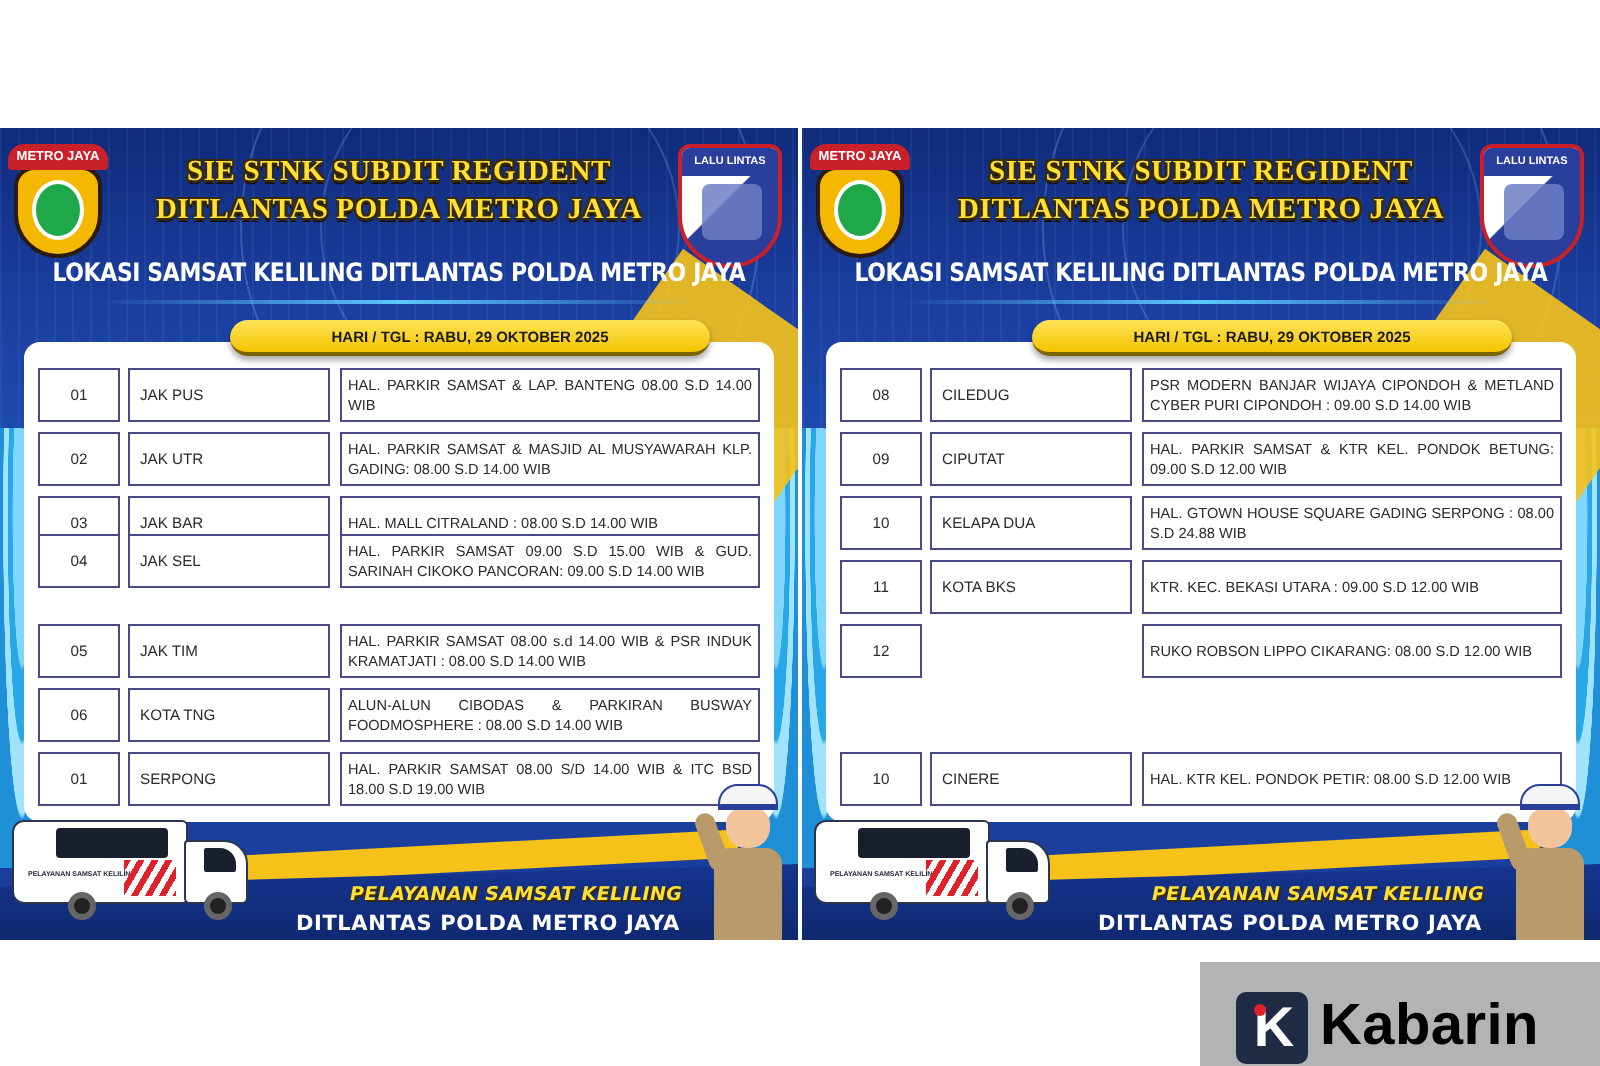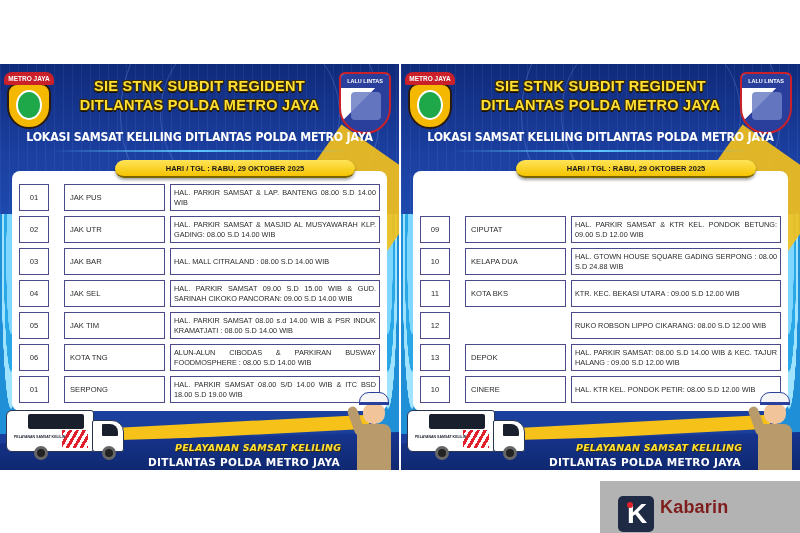--- a/index.html
+++ b/index.html
@@ -68,21 +68,21 @@
     color: #fff; font-size: 5.5px; font-weight: bold; text-align: center; line-height: 14px;
     border-radius: 4px 4px 0 0;
   }
   .logo-lantas .mark {
     position: absolute; left: 10px; top: 18px; width: 30px; height: 28px;
     background: #6c7fc4; border-radius: 4px; opacity: 0.85;
   }
 
   .title {
     position: absolute; left: 0; width: 100%; text-align: center;
-    font-family: Liberation Sans, sans-serif; font-weight: bold; color: #ffe033;
+    font-family: Liberation Serif, serif; font-weight: bold; color: #ffe033;
     letter-spacing: 0.3px;
     text-shadow:
       -1px -1px 0 #3a2a00, 1px -1px 0 #3a2a00, -1px 1px 0 #3a2a00, 1px 1px 0 #3a2a00,
       0 2px 0 #1a1200;
   }
   .title.t1 { top: 14px; font-size: 14.5px; }
   .title.t2 { top: 33px; font-size: 14.5px; }
 
   .subtitle {
     position: absolute; left: 0; width: 100%; top: 66px; text-align: center;
@@ -112,21 +112,21 @@
   .card {
     position: absolute; left: 12px; right: 12px; top: 107px; height: 240px;
     background: #ffffff; border-radius: 8px; z-index: 2;
   }
 
   .row { position: absolute; left: 7px; right: 7px; height: 27px; }
   .cell {
     position: absolute; top: 0; height: 27px; border: 1.5px solid #4a4a8a; background: #fff;
     font-size: 7.6px; color: #2a2a2a; display: flex; align-items: center;
   }
-  .cell.no { left: 0; width: 30px; justify-content: center; }
+  .cell.no { left: 0; width: 41px; justify-content: center; }
   .cell.area { left: 45px; width: 101px; padding-left: 5px; }
   .cell.loc { left: 151px; right: 0; padding: 1px 3px; text-align: justify; line-height: 9.4px; font-size: 7.3px; align-items: center; }
   .cell.loc span { display: block; width: 100%; }
 
   .bottom-banner {
     position: absolute; left: 0; right: 0; bottom: 0; height: 62px; z-index: 2;
   }
   .bottom-banner .yellow-stripe {
     position: absolute; left: 90px; right: 30px; top: 14px; height: 14px;
     background: #f6c21a; transform: skewY(-3deg);
@@ -201,21 +201,21 @@
   .watermark .k-box {
     position: absolute; left: 18px; top: 15px; width: 36px; height: 36px; background: #1f2a44; border-radius: 5px;
   }
   .watermark .k-dot {
     position: absolute; left: 27px; top: 21px; width: 6px; height: 6px; border-radius: 50%; background: #e0202a;
   }
   .watermark .k-letter {
     position: absolute; left: 22px; top: 18px; width: 30px; height: 30px; color: #ffffff; font-size: 28px; font-weight: bold; line-height: 30px; text-align: center;
   }
   .watermark .brand {
-    position: absolute; left: 60px; top: 16px; font-size: 18px; color: #7f1d1d; font-weight: bold; letter-spacing: 0.2px;
+    position: absolute; left: 60px; top: 16px; font-size: 29px; color: #000000; font-weight: bold; letter-spacing: 0.2px;
   }
 </style>
 </head>
 <body>
 
 <div class="stage">
 
   <div class="poster left">
     <div class="grid"></div>
     <div class="arcs"></div>
@@ -256,21 +256,21 @@
             <span>HAL. PARKIR SAMSAT &amp; MASJID AL MUSYAWARAH KLP. GADING: 08.00 S.D 14.00 WIB</span>
           </div>
       </div>
       <div class="row" style="top:77px">
         <div class="cell no">03</div>
         <div class="cell area">JAK BAR</div>
         <div class="cell loc">
             <span>HAL. MALL CITRALAND : 08.00 S.D 14.00 WIB</span>
           </div>
       </div>
-      <div class="row" style="top:109px">
+      <div class="row" style="top:96px">
         <div class="cell no">04</div>
         <div class="cell area">JAK SEL</div>
         <div class="cell loc">
             <span>HAL. PARKIR SAMSAT 09.00 S.D 15.00 WIB &amp; GUD. SARINAH CIKOKO PANCORAN: 09.00 S.D 14.00 WIB</span>
           </div>
       </div>
       <div class="row" style="top:141px">
         <div class="cell no">05</div>
         <div class="cell area">JAK TIM</div>
         <div class="cell loc">
@@ -337,20 +337,27 @@
     </div>
 
     <div class="title t1">SIE STNK SUBDIT REGIDENT</div>
     <div class="title t2">DITLANTAS POLDA METRO JAYA</div>
     <div class="subtitle">LOKASI SAMSAT KELILING DITLANTAS POLDA METRO JAYA</div>
     <div class="sub-underline"></div>
 
     <div class="date-pill">HARI / TGL :  RABU, 29 OKTOBER  2025</div>
 
     <div class="card">
+      <div class="row" style="top:13px">
+        <div class="cell no">08</div>
+        <div class="cell area">CILEDUG</div>
+        <div class="cell loc">
+            <span>PSR MODERN BANJAR WIJAYA CIPONDOH &amp; METLAND CYBER PURI CIPONDOH : 09.00 S.D 14.00 WIB</span>
+          </div>
+      </div>
       <div class="row" style="top:45px">
         <div class="cell no">09</div>
         <div class="cell area">CIPUTAT</div>
         <div class="cell loc">
             <span>HAL. PARKIR SAMSAT &amp; KTR KEL. PONDOK BETUNG: 09.00 S.D 12.00 WIB</span>
           </div>
       </div>
       <div class="row" style="top:77px">
         <div class="cell no">10</div>
         <div class="cell area">KELAPA DUA</div>
@@ -362,27 +369,20 @@
         <div class="cell no">11</div>
         <div class="cell area">KOTA BKS</div>
         <div class="cell loc">
             <span>KTR. KEC. BEKASI UTARA : 09.00 S.D 12.00 WIB</span>
           </div>
       </div>
       <div class="row" style="top:141px">
         <div class="cell no">12</div>
         <div class="cell loc">
             <span>RUKO ROBSON LIPPO CIKARANG: 08.00 S.D 12.00 WIB</span>
-          </div>
-      </div>
-      <div class="row" style="top:173px">
-        <div class="cell no">13</div>
-        <div class="cell area">DEPOK</div>
-        <div class="cell loc">
-            <span>HAL. PARKIR SAMSAT: 08.00 S.D 14.00 WIB &amp; KEC. TAJUR HALANG : 09.00 S.D 12.00 WIB</span>
           </div>
       </div>
       <div class="row" style="top:205px">
         <div class="cell no">10</div>
         <div class="cell area">CINERE</div>
         <div class="cell loc">
             <span>HAL. KTR KEL. PONDOK PETIR: 08.00 S.D 12.00 WIB</span>
           </div>
       </div>
     </div>

